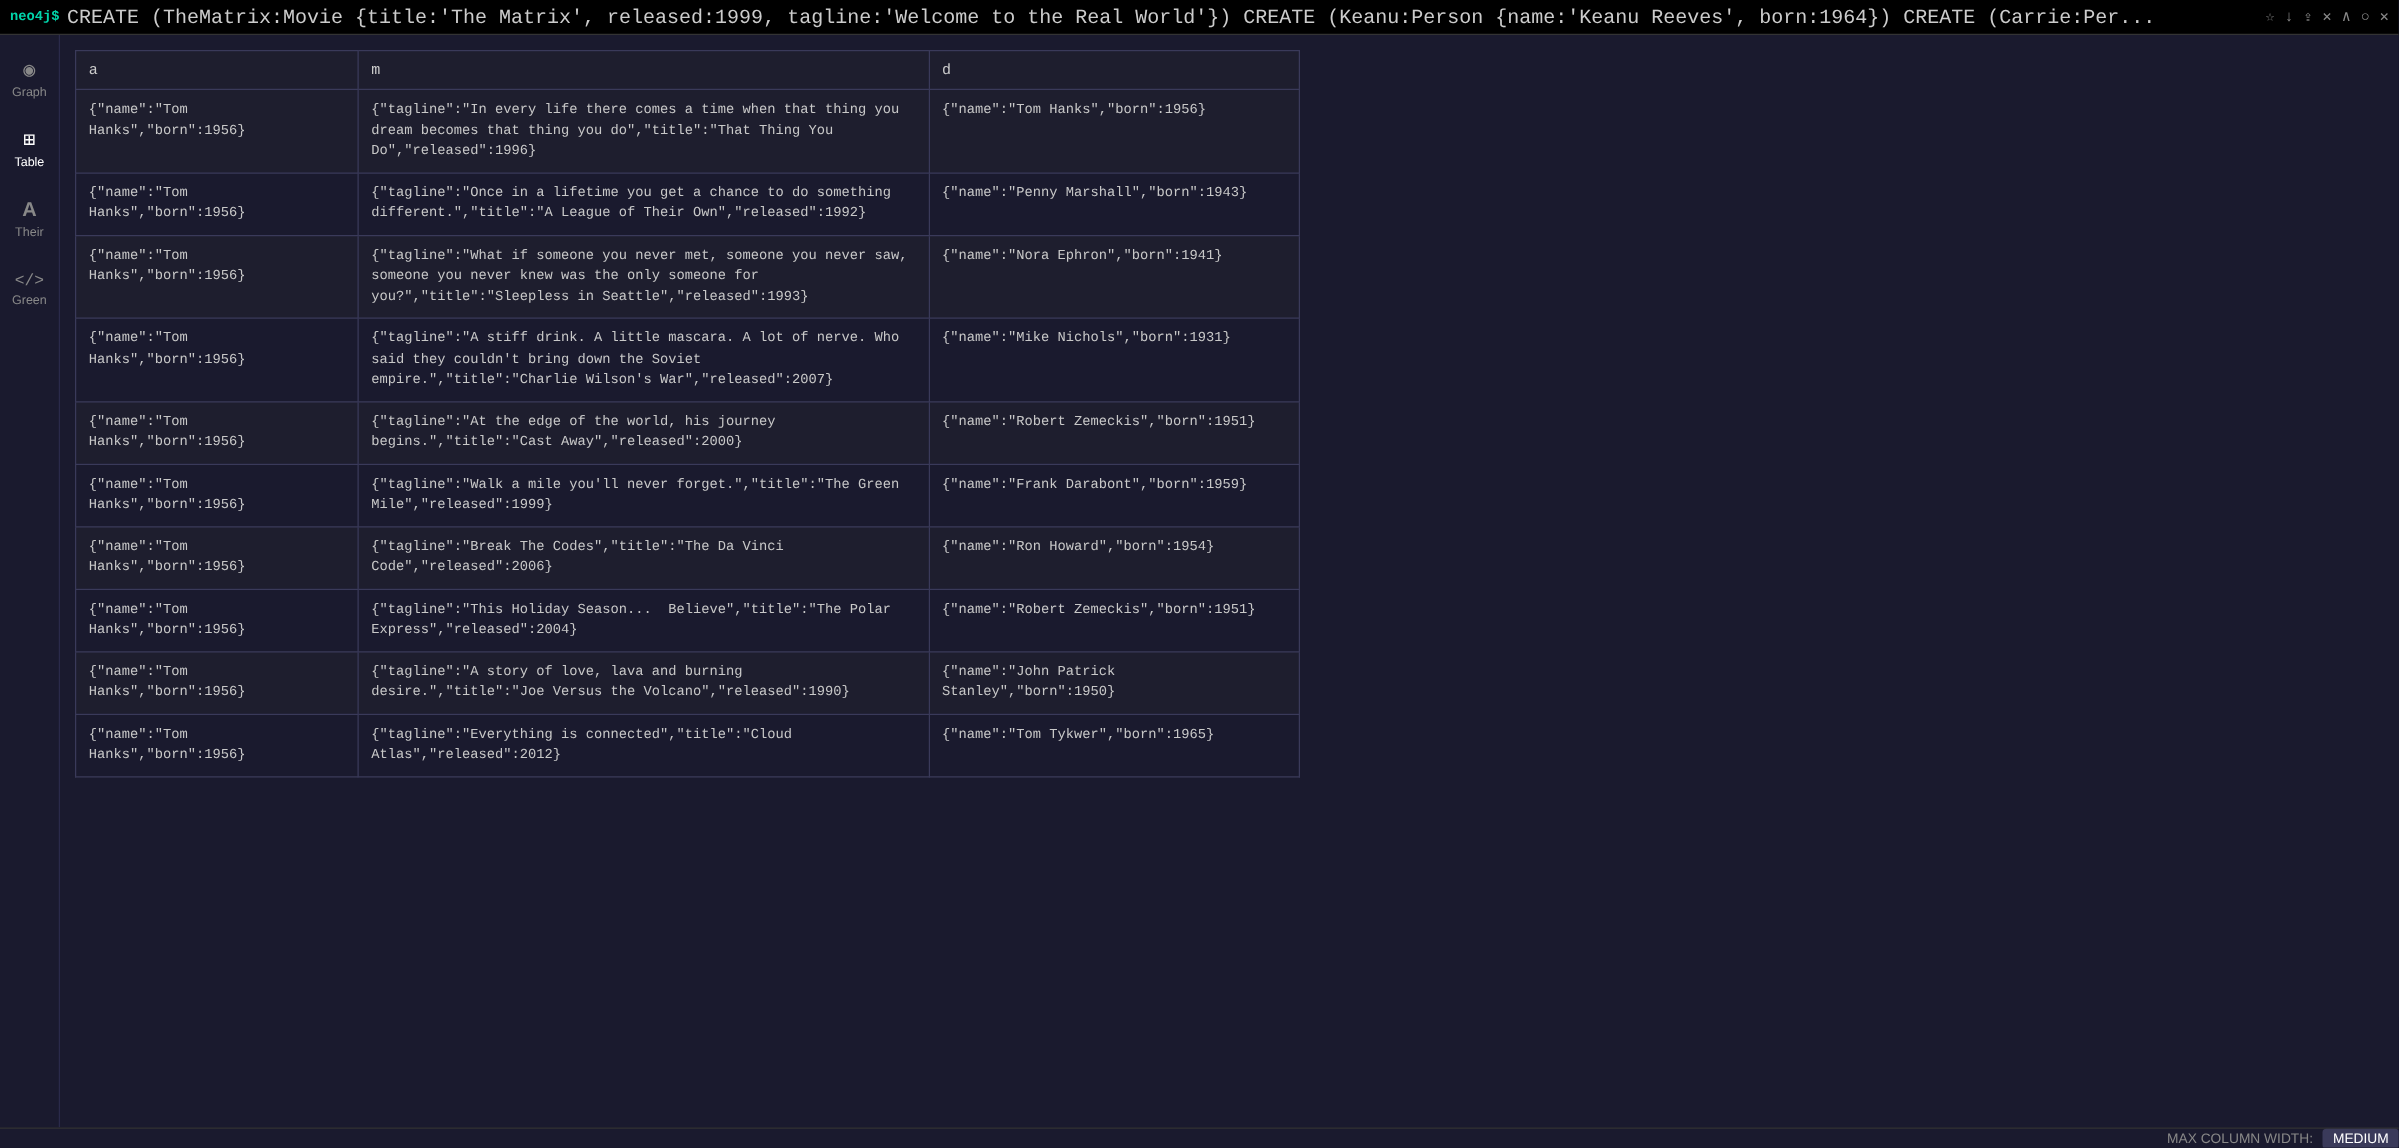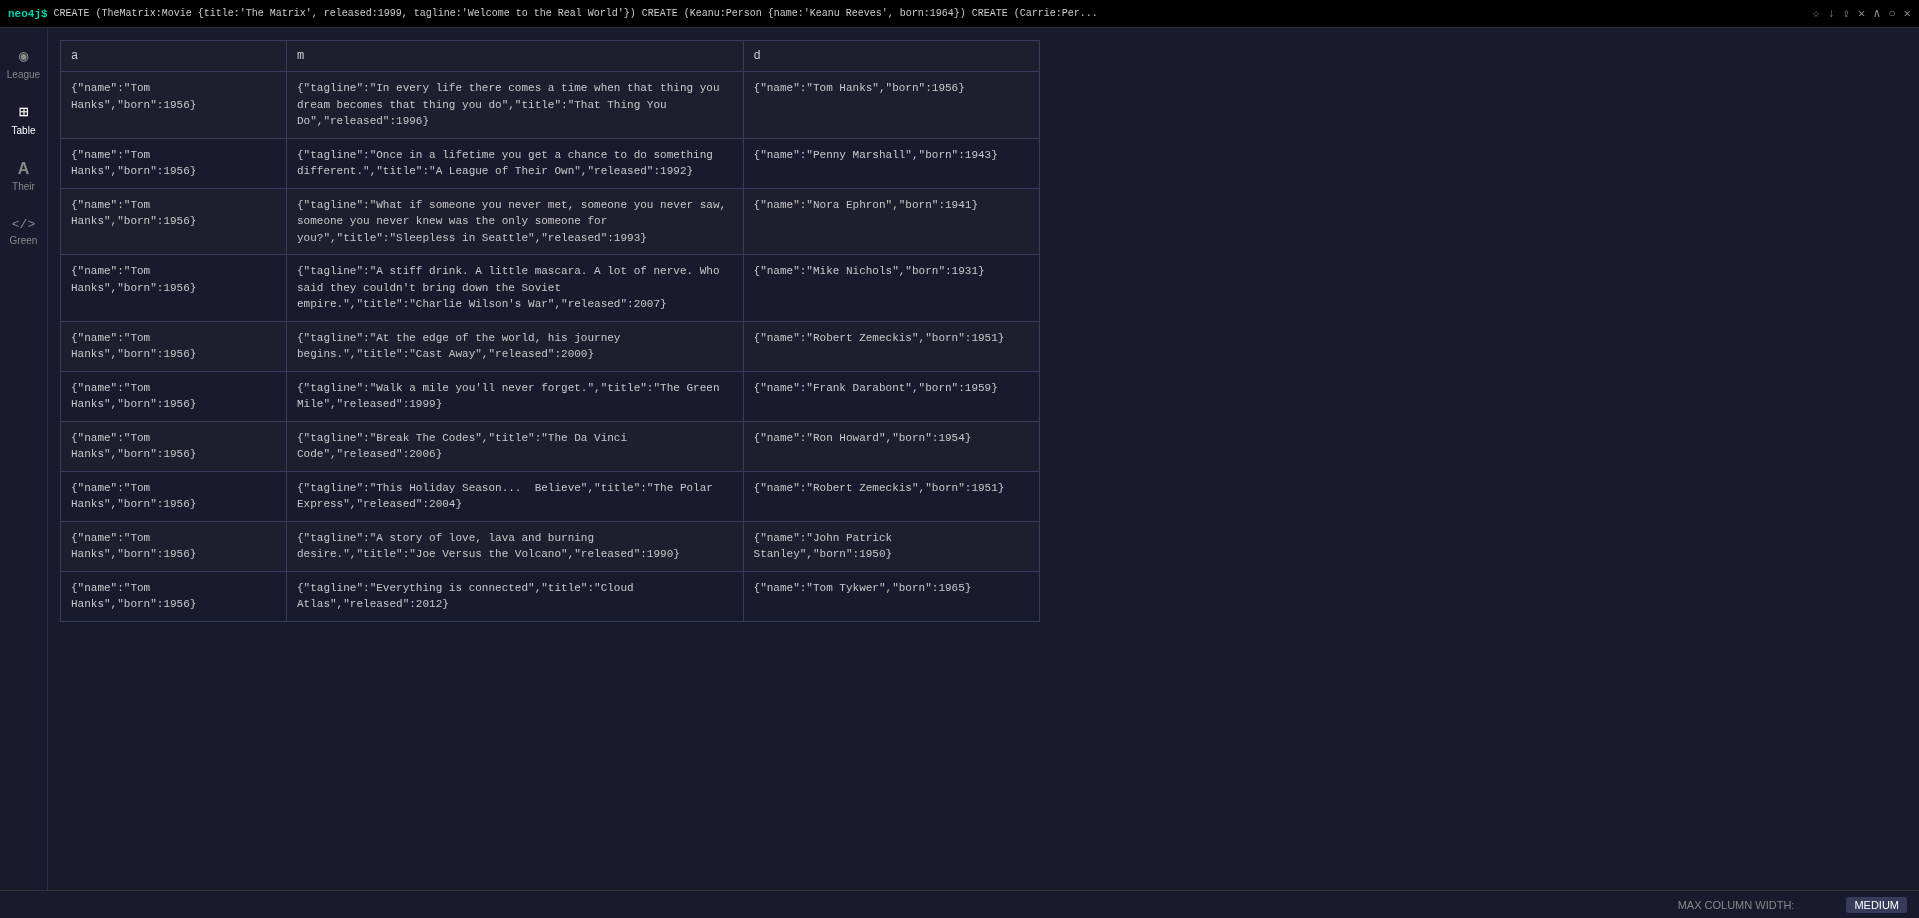--- a/index.html
+++ b/index.html
@@ -26,21 +26,21 @@
       position: relative;
     }
     .top-bar-logo {
       color: #00d4aa;
       font-size: 11px;
       font-weight: bold;
       margin-right: 6px;
     }
     .top-bar-query {
       color: #cccccc;
-      font-size: 10px;
+      font-size: 16px;
       flex: 1;
       overflow: hidden;
       white-space: nowrap;
       text-overflow: ellipsis;
     }
     .top-bar-icons {
       display: flex;
       align-items: center;
       gap: 8px;
       margin-left: auto;
@@ -126,45 +126,44 @@
       line-height: 1.5;
       max-width: 470px;
       white-space: pre-wrap;
       word-break: break-word;
     }
     .result-table tr:nth-child(even) td { background: #1a1a2e; }
     .result-table tr:nth-child(odd) td { background: #1e1e2e; }
 
     
     .bottom-bar {
-      height: 28px;
+      height: 16px;
       background: #1a1a2e;
       border-top: 1px solid #333;
       display: flex;
       align-items: center;
       justify-content: flex-end;
-      padding: 0 12px;
+      padding: 0 0;
       gap: 8px;
       flex-shrink: 0;
       font-size: 11px;
       color: #888;
       font-family: Arial, sans-serif;
     }
     .column-width-label {
       color: #888;
       font-size: 11px;
     }
     .column-width-value {
       background: #3a3a5a;
       color: #fff;
       padding: 2px 8px;
       border-radius: 3px;
       font-size: 11px;
       cursor: pointer;
-      margin-left: 44px;
     }
   </style>
 </head>
 <body>
 
 <div class="top-bar">
   <span class="top-bar-logo">neo4j$</span>
   <span class="top-bar-query">CREATE (TheMatrix:Movie {title:'The Matrix', released:1999, tagline:'Welcome to the Real World'}) CREATE (Keanu:Person {name:'Keanu Reeves', born:1964}) CREATE (Carrie:Per...</span>
   <div class="top-bar-icons">
     <span class="top-bar-icon">☆</span>
@@ -175,21 +174,21 @@
     <span class="top-bar-icon">○</span>
     <span class="top-bar-icon">✕</span>
   </div>
 </div>
 
 <div class="main-layout">
 
   <div class="sidebar">
     <div class="sidebar-item">
       <span class="sidebar-icon">◉</span>
-      <span class="sidebar-label">League</span>
+      <span class="sidebar-label">Graph</span>
     </div>
     <div class="sidebar-item active">
       <span class="sidebar-icon">⊞</span>
       <span class="sidebar-label">Table</span>
     </div>
     <div class="sidebar-item">
       <span class="sidebar-icon" style="font-family:Arial;font-weight:bold;">A</span>
       <span class="sidebar-label">Their</span>
     </div>
     <div class="sidebar-item">

